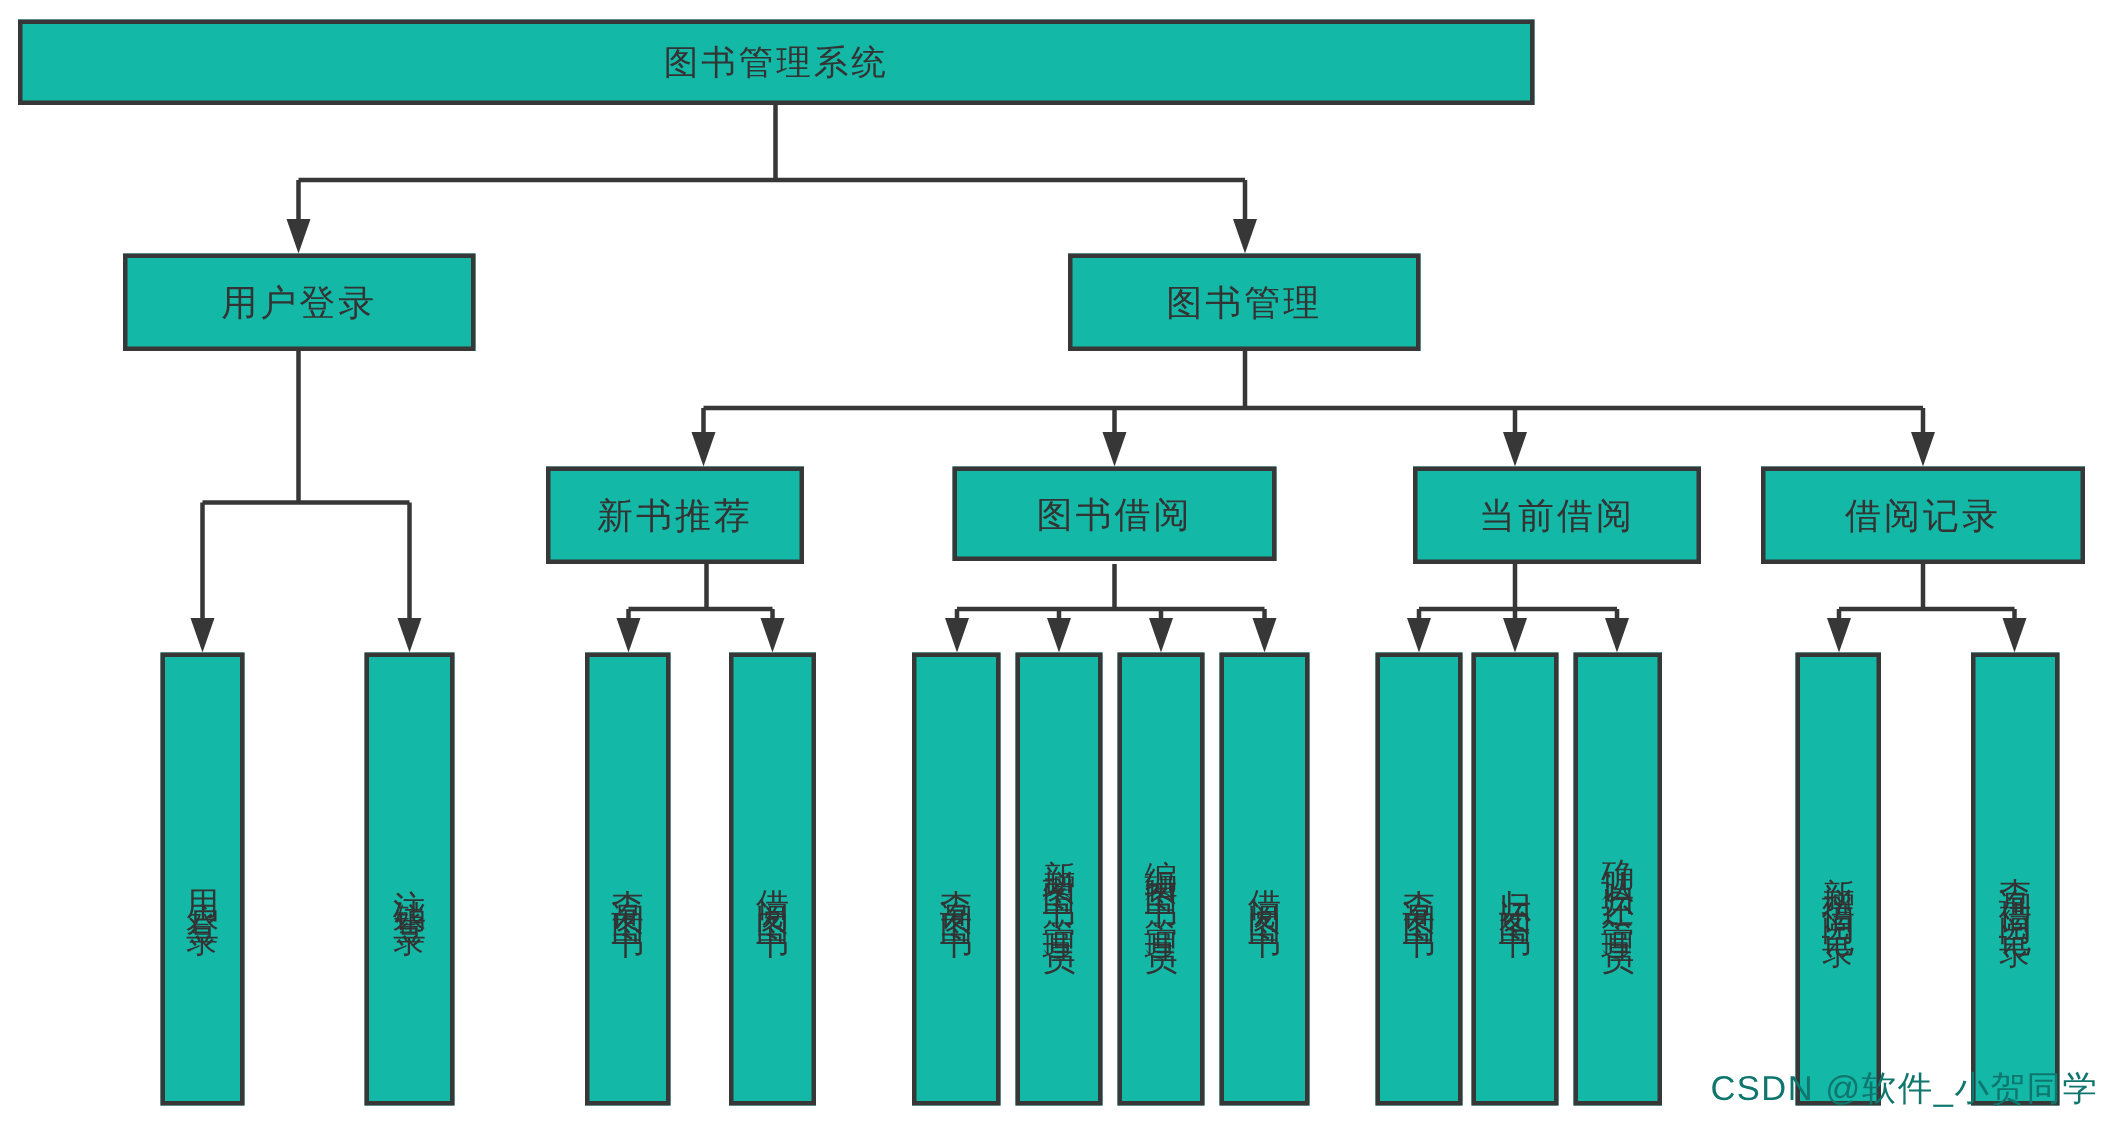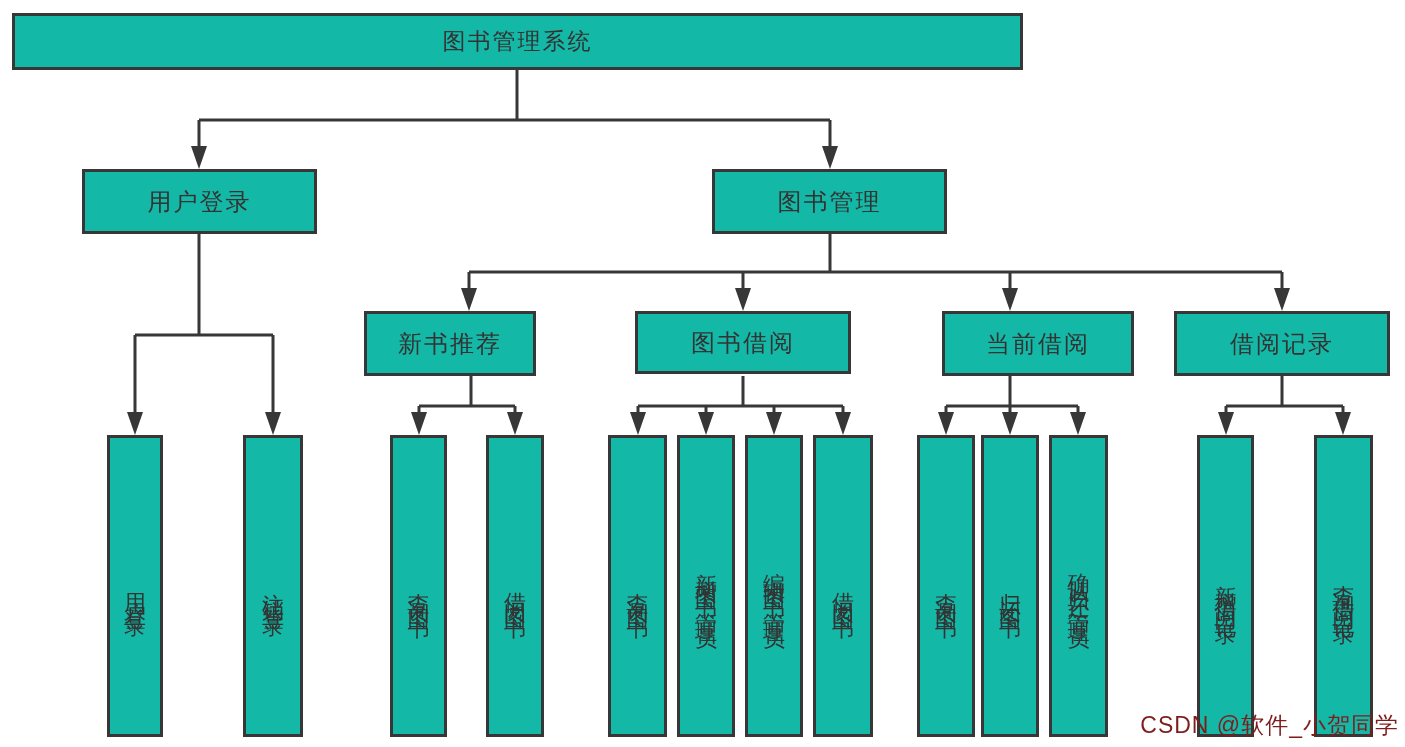--- a/index.html
+++ b/index.html
@@ -29,21 +29,21 @@
     writing-mode:vertical-rl;
     letter-spacing:8px;
     line-height:1;
     padding-top:10px;
   }
   .watermark{
     position:absolute;
     right:6px;
     bottom:6px;
     font-size:23px;
-    color:#7f1d1d;
+    color:#0f766e;
     letter-spacing:1px;
     white-space:nowrap;
   }
 </style>
 </head>
 <body>
 
 <div id="canvas">
 
   <svg id="wires" viewBox="0 0 1405 747" xmlns="http://www.w3.org/2000/svg">

